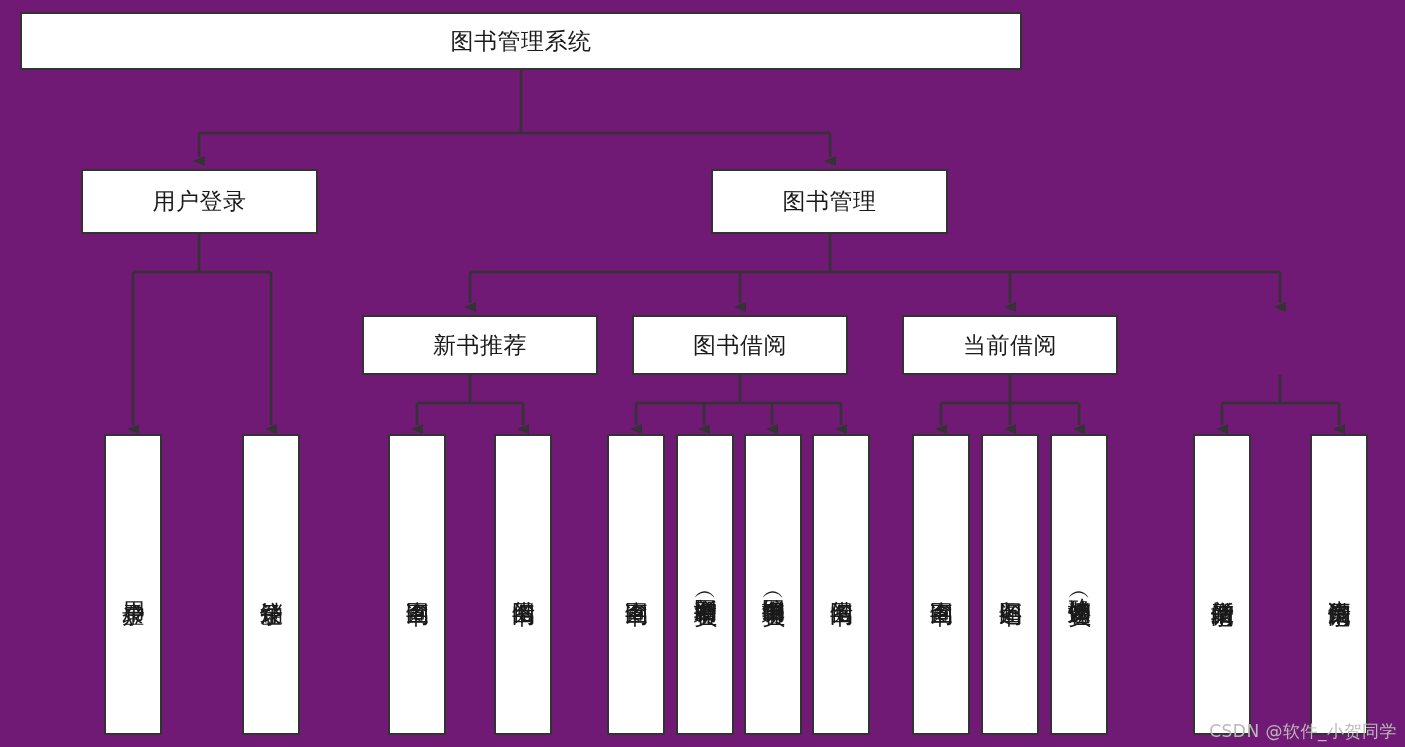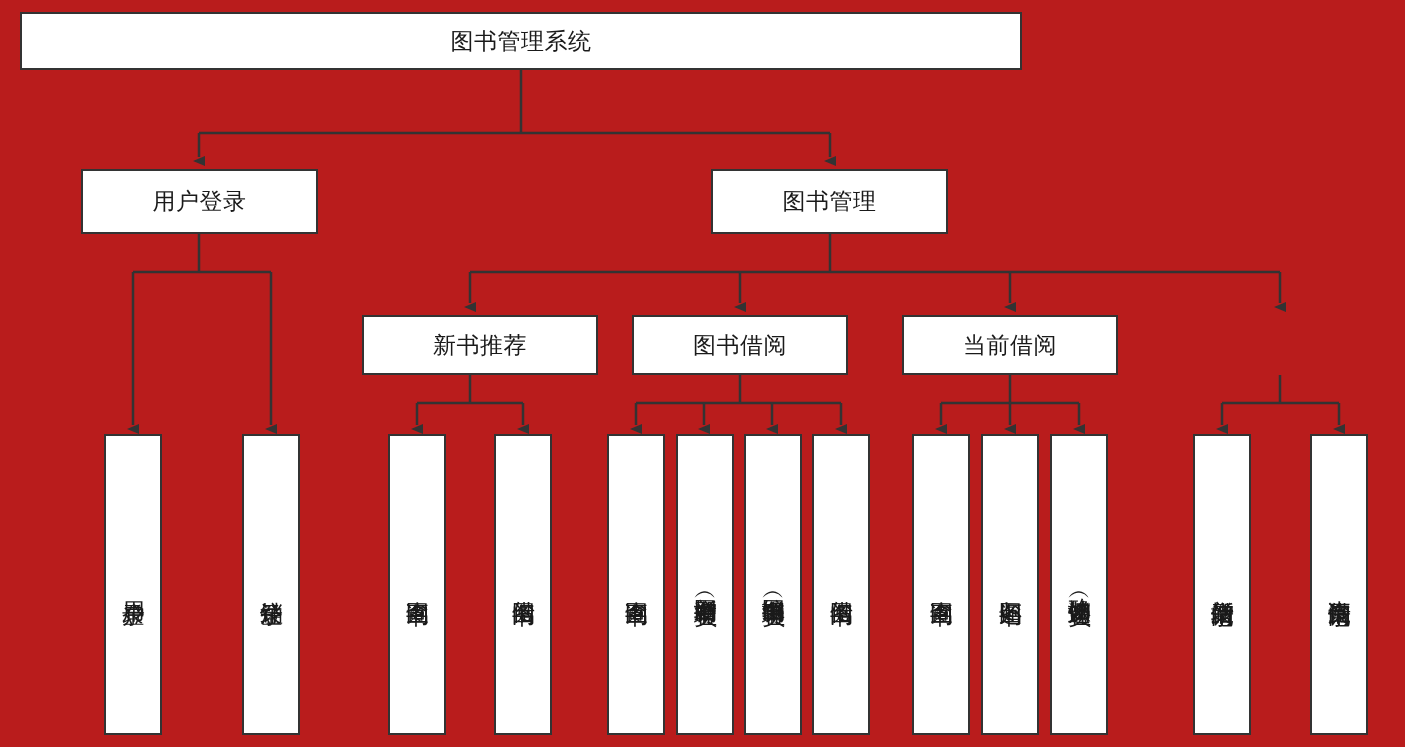--- a/index.html
+++ b/index.html
@@ -8,21 +8,21 @@
     padding: 0;
     background: #ffffff;
   }
   body {
     font-family: "DejaVu Sans", "Liberation Sans", sans-serif;
   }
   #diagram-canvas {
     position: relative;
     width: 1405px;
     height: 747px;
-    background: #b91c1c;
+    background: #701a75;
     overflow: hidden;
   }
   #edge-layer {
     position: absolute;
     left: 0;
     top: 0;
     width: 1405px;
     height: 747px;
     pointer-events: none;
   }
@@ -182,13 +182,14 @@
     <span class="vlabel">确认归还（管理员）</span>
   </div>
 
   <div class="node node-v" style="left:1193px; top:434px; width:58px; height:301px;">
     <span class="vlabel">新增借阅记录</span>
   </div>
   <div class="node node-v" style="left:1310px; top:434px; width:58px; height:301px;">
     <span class="vlabel">查询借阅记录</span>
   </div>
 
+  <div id="watermark">CSDN @软件_小贺同学</div>
 </div>
 
 </body></html>

